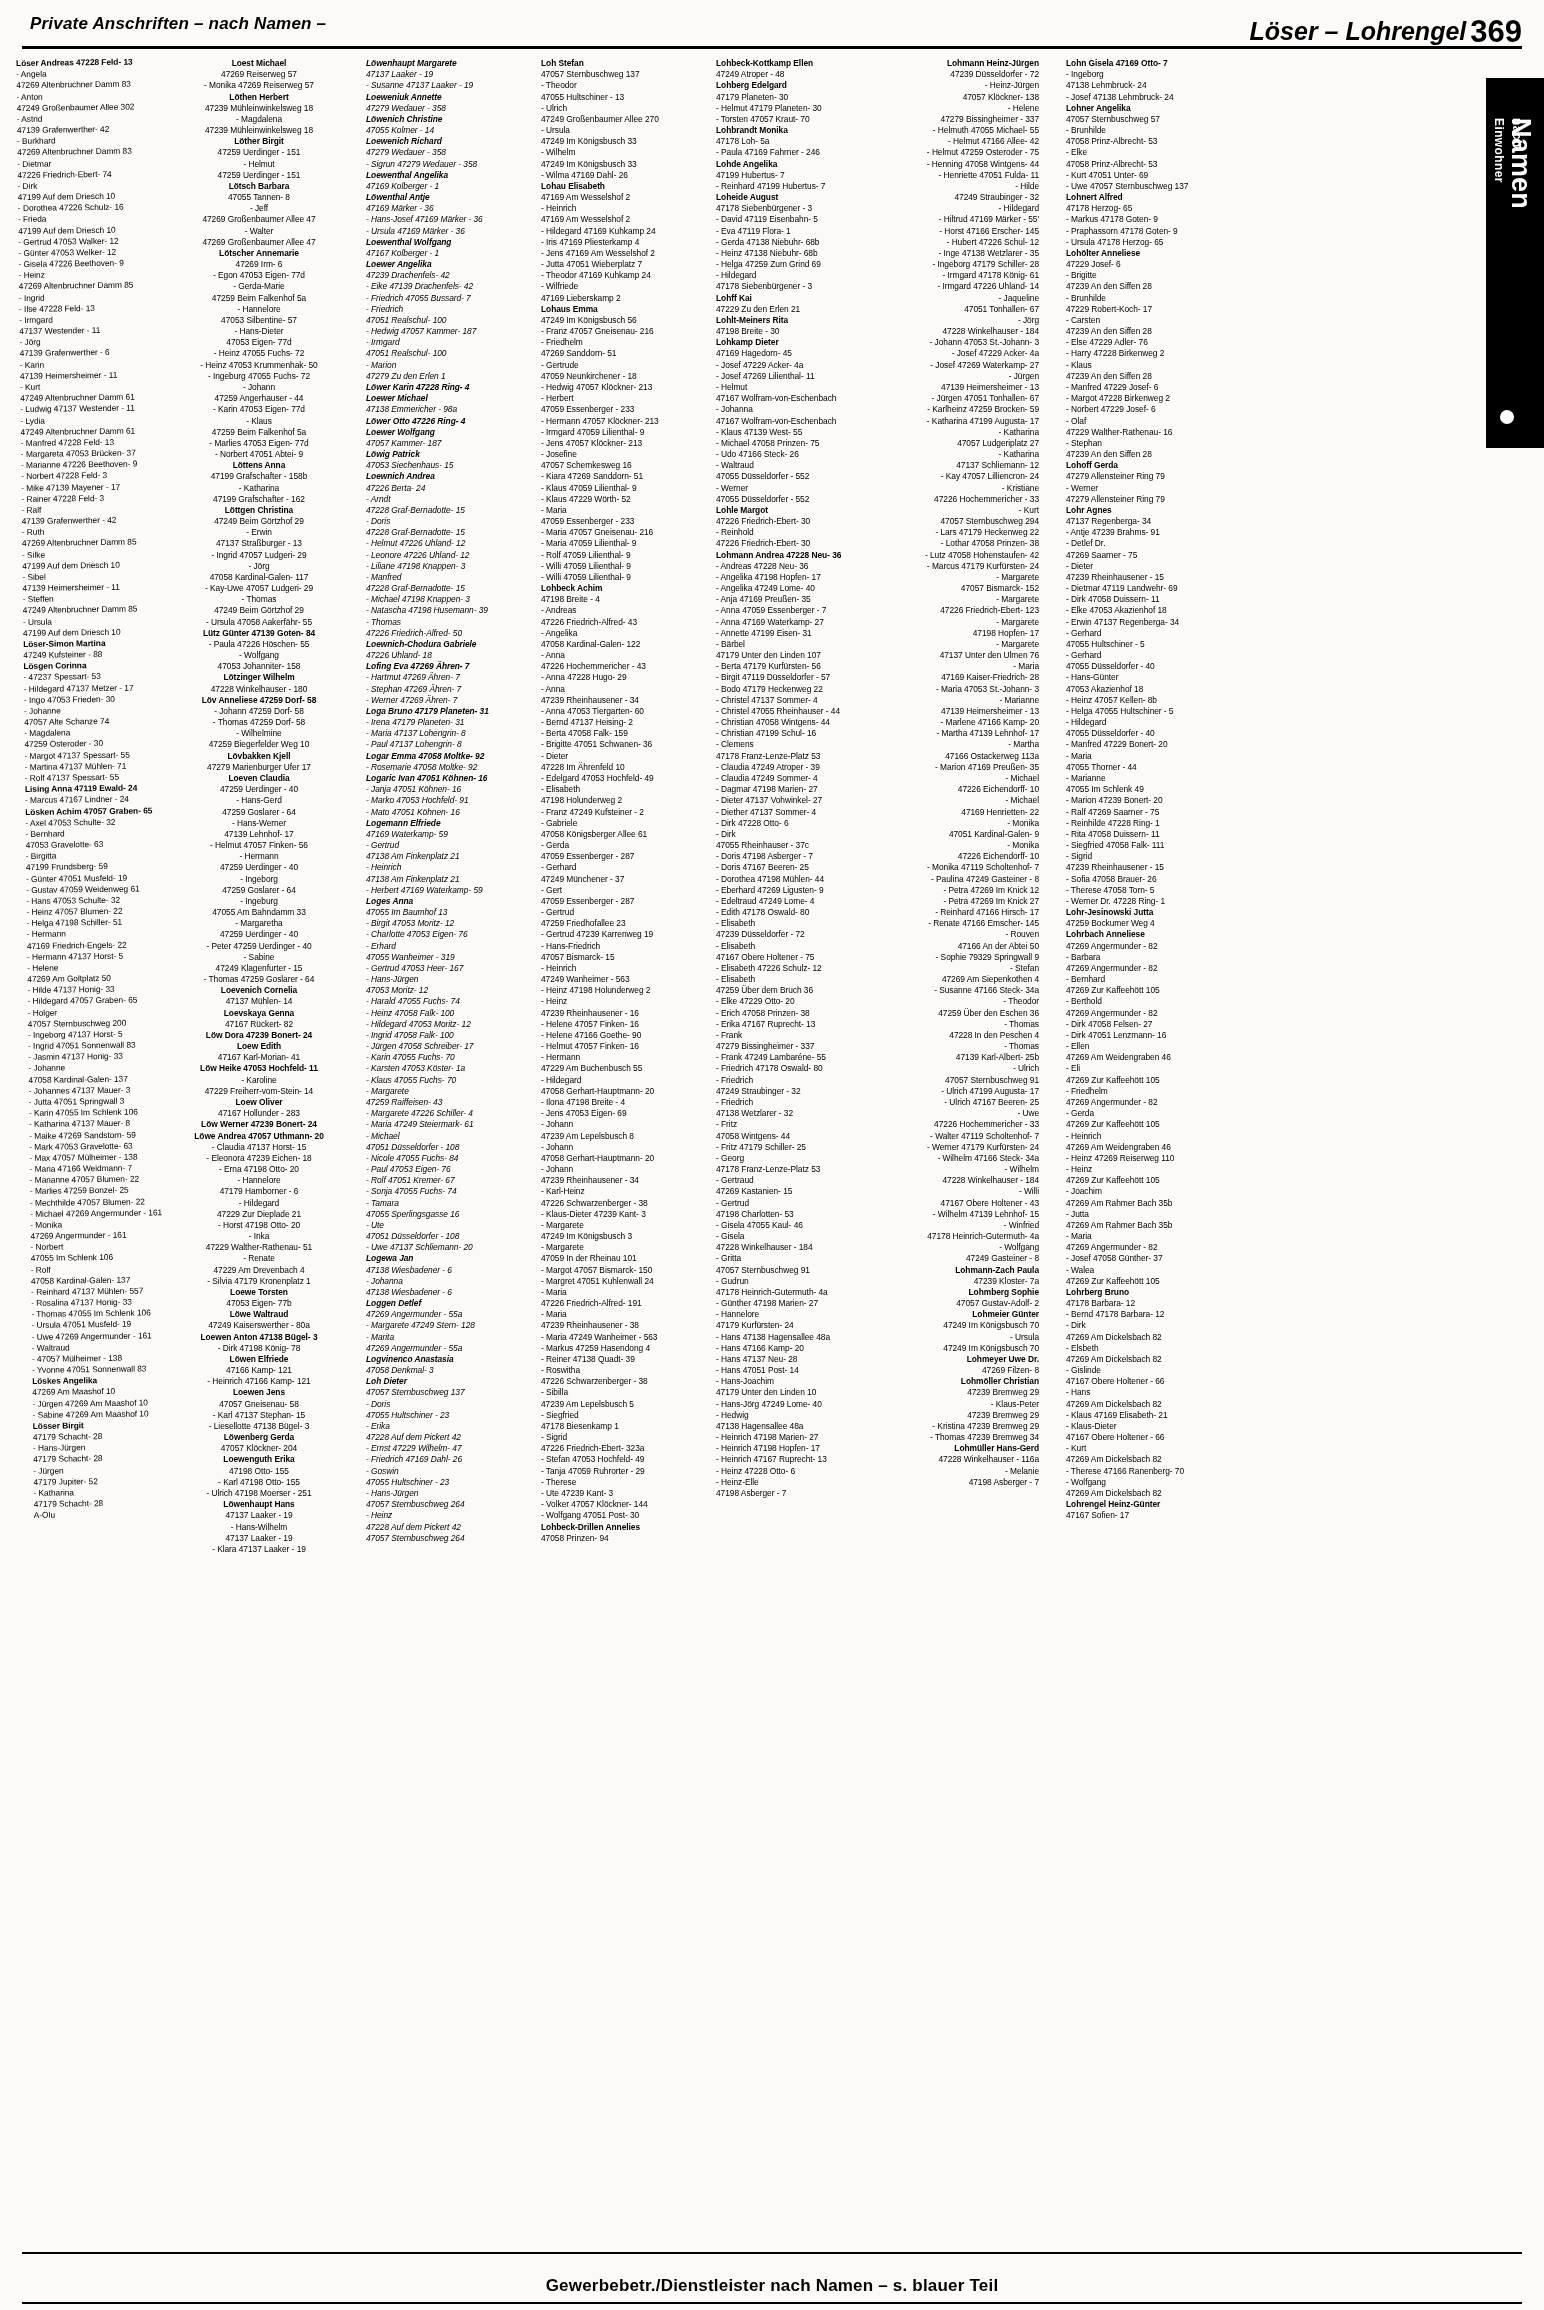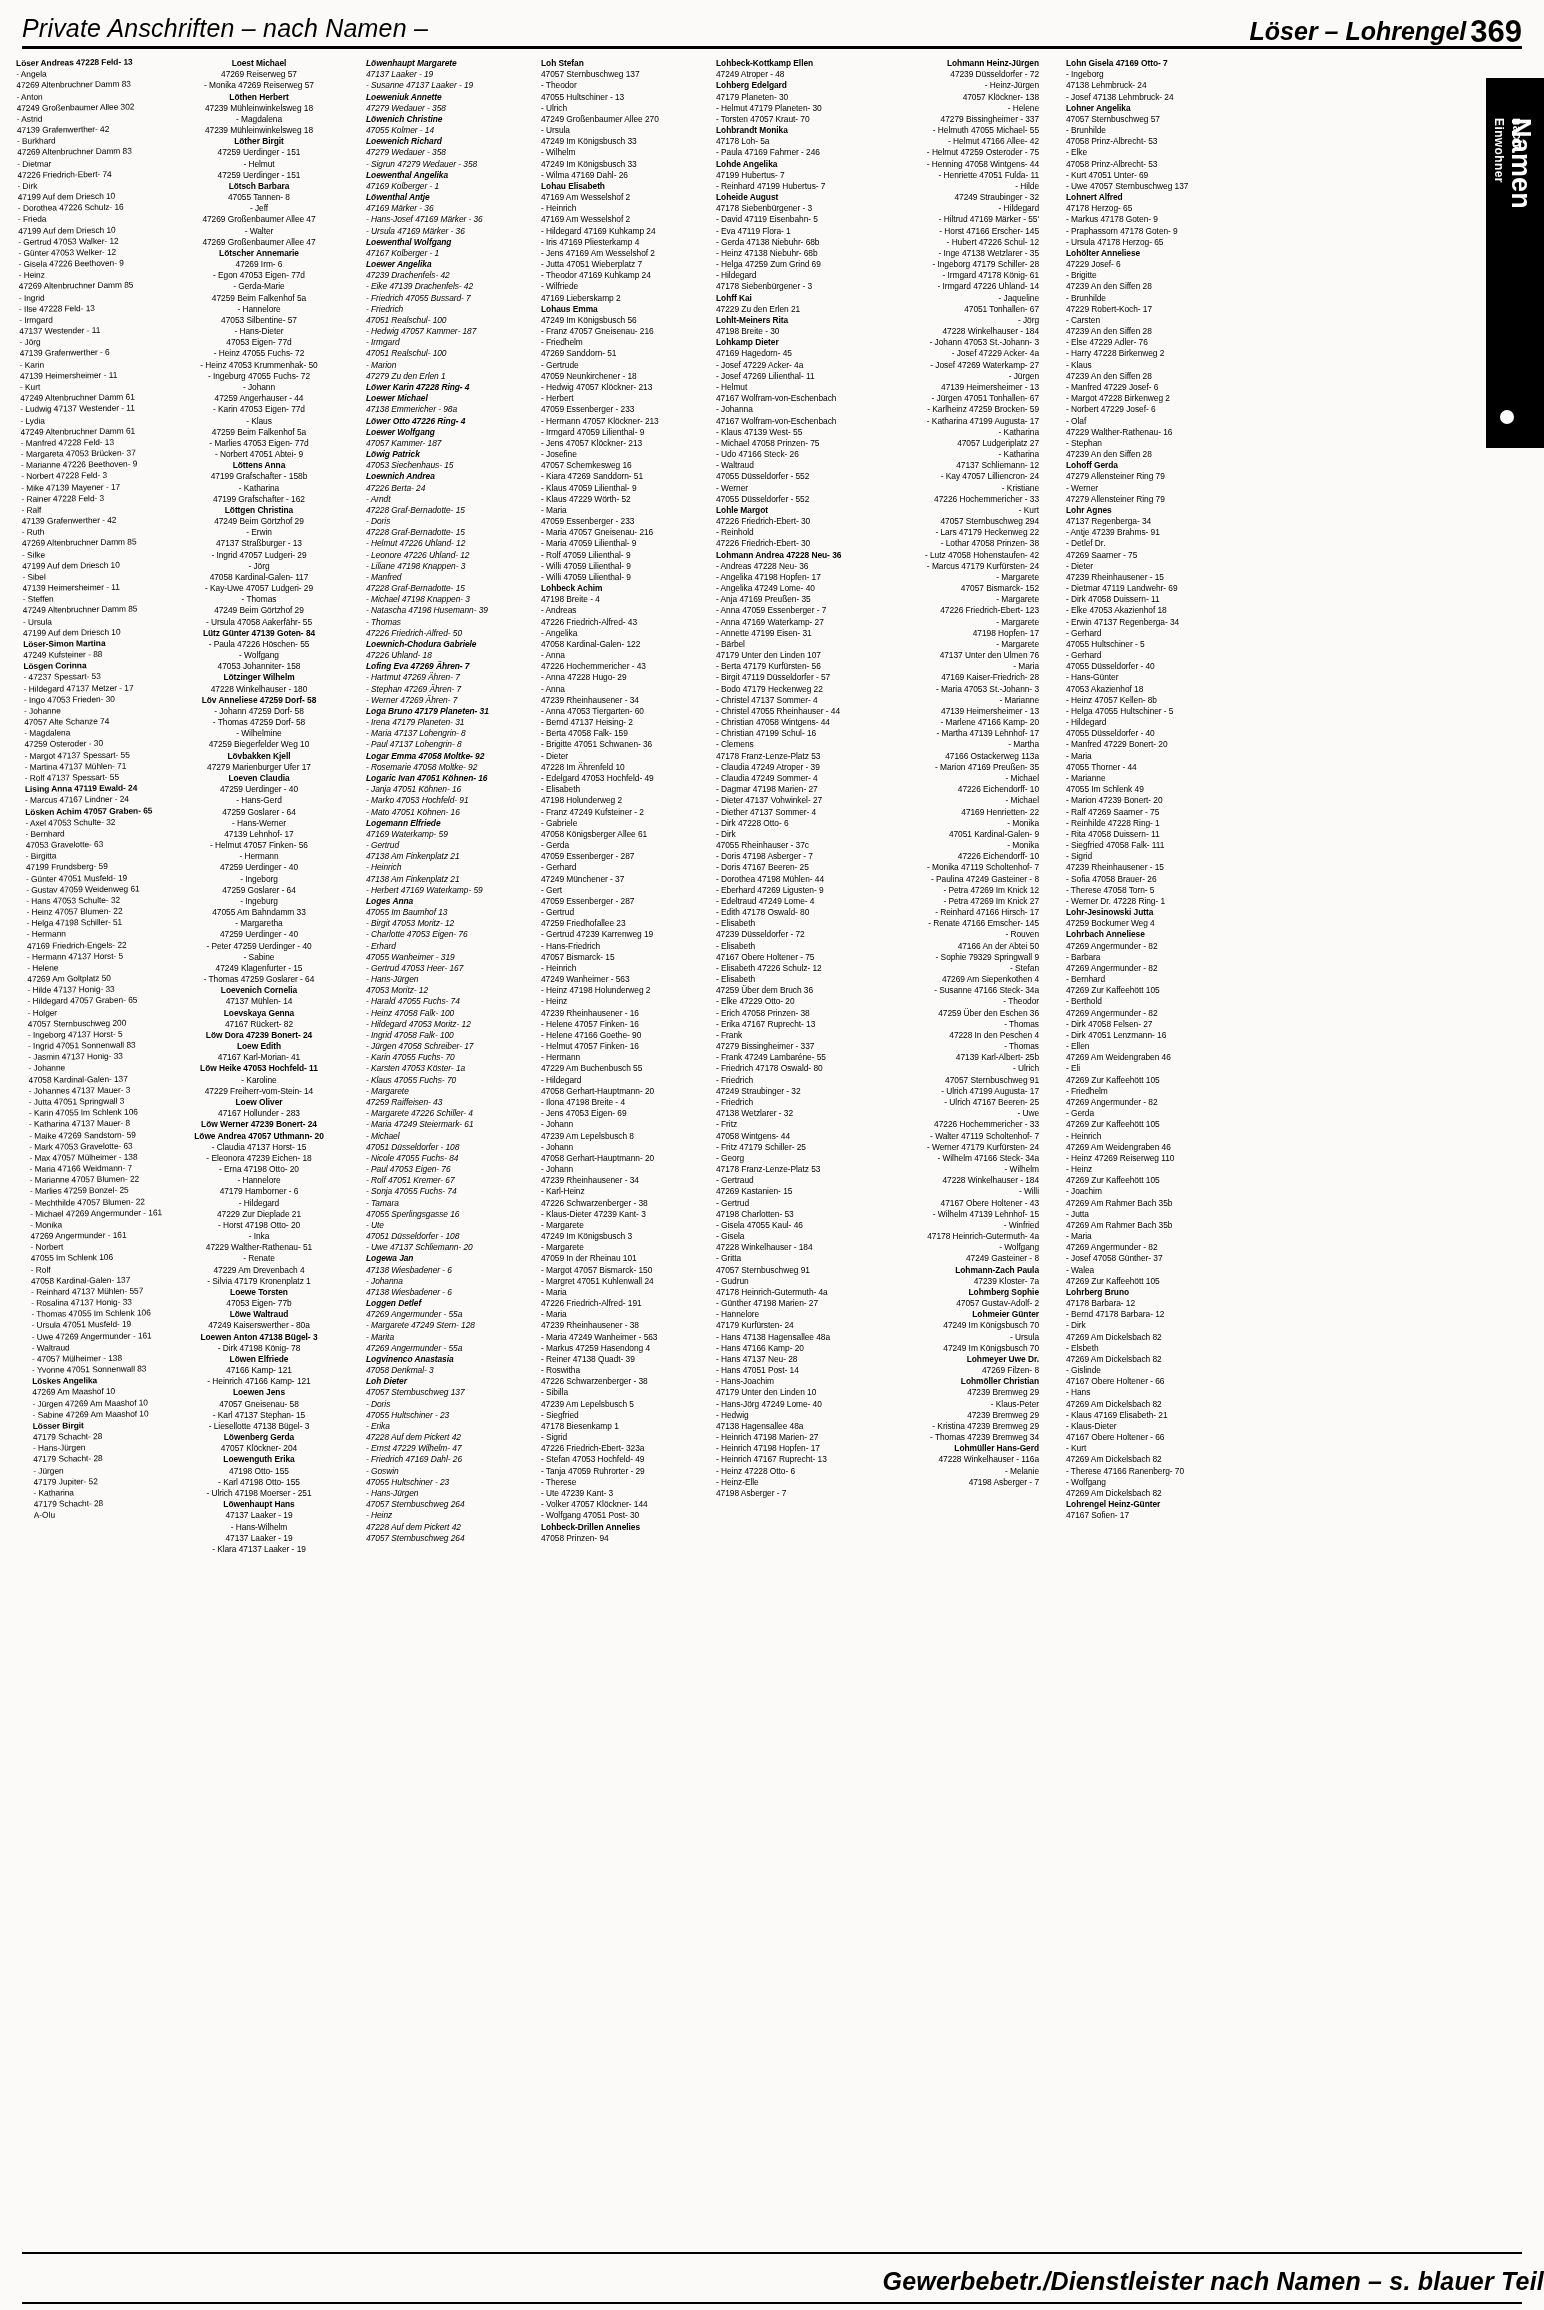--- a/index.html
+++ b/index.html
@@ -18,24 +18,24 @@
     width:1544px; height:2310px;
     background:#fbfaf8;
   }
   
   .hdr {
     position:absolute;
     left:22px; top:14px; right:22px;
     height:40px;
   }
   .hdr-left {
-    position:absolute; left:0; top:0;
-    font-size:25px;
+    position:absolute; left:8px; top:0;
+    font-size:17px;
     font-style:italic;
-    font-weight:normal;
+    font-weight:bold;
     letter-spacing:0.2px;
     white-space:nowrap;
   }
   .hdr-right {
     position:absolute; right:0; top:0;
     font-size:25px;
     font-style:italic;
     font-weight:bold;
     white-space:nowrap;
   }
@@ -116,23 +116,22 @@
   }
   
   .foot-rule-top {
     position:absolute;
     left:22px; right:22px; bottom:56px;
     height:2px; background:#000;
   }
   .foot {
     position:absolute;
     left:0; right:0; bottom:14px;
-    text-align:right;
-    font-size:25px;
-    font-style:italic;
+    text-align:center;
+    font-size:17px;
     font-weight:bold;
     letter-spacing:0.2px;
   }
   .foot-rule-bot {
     position:absolute;
     left:22px; right:22px; bottom:6px;
     height:2px; background:#000;
   }
 </style>
 </head>

